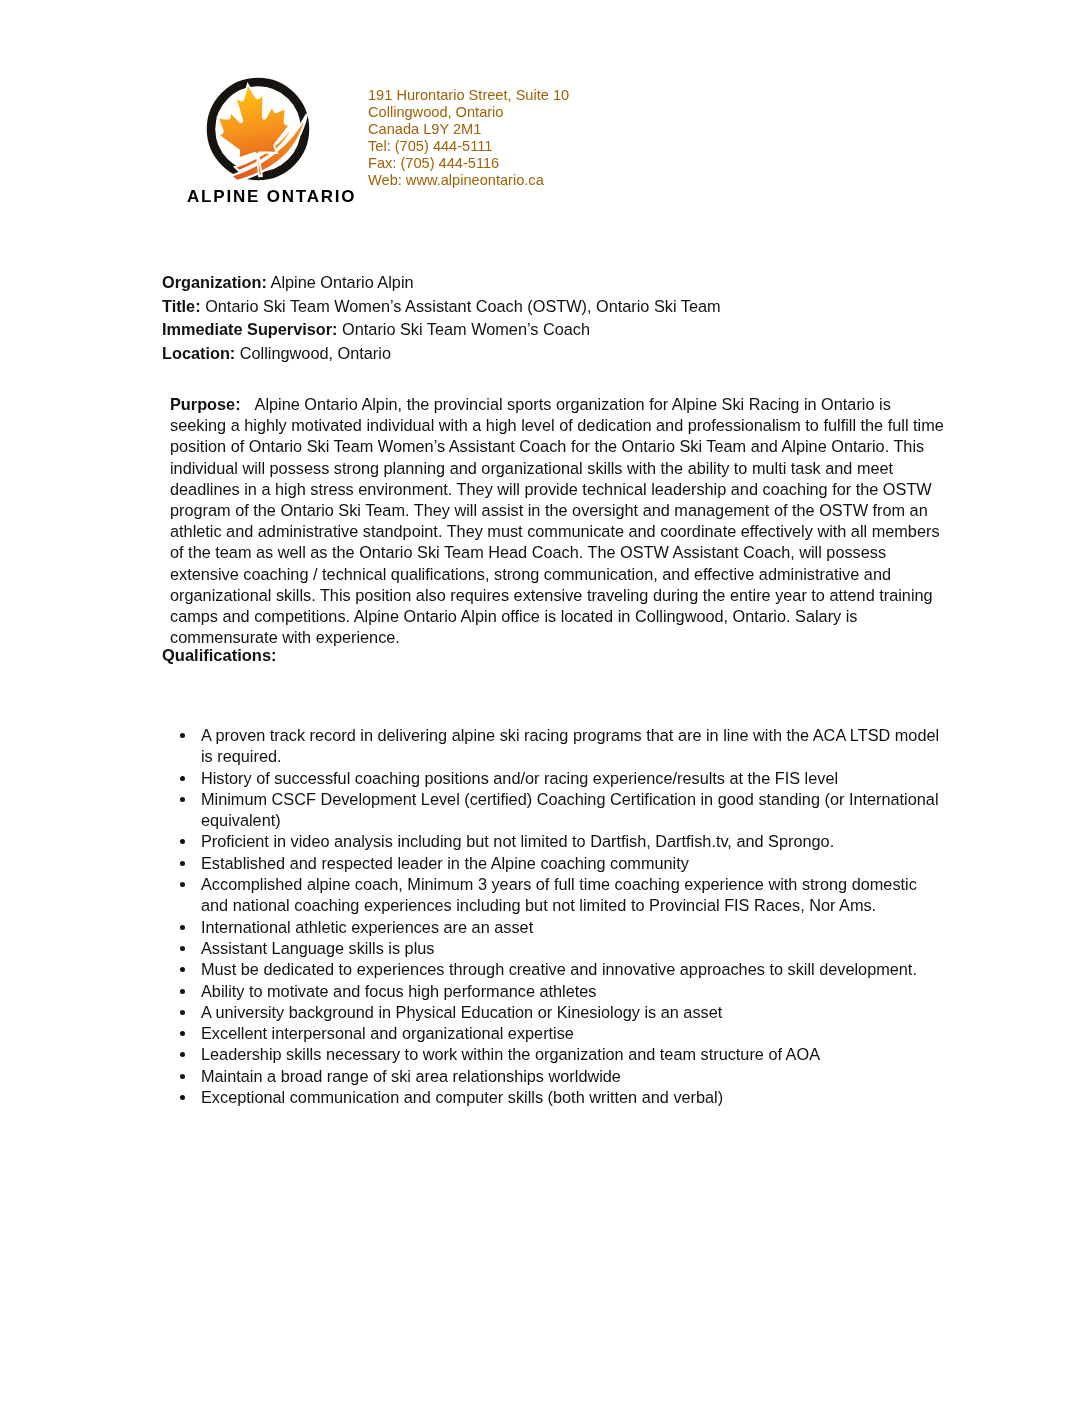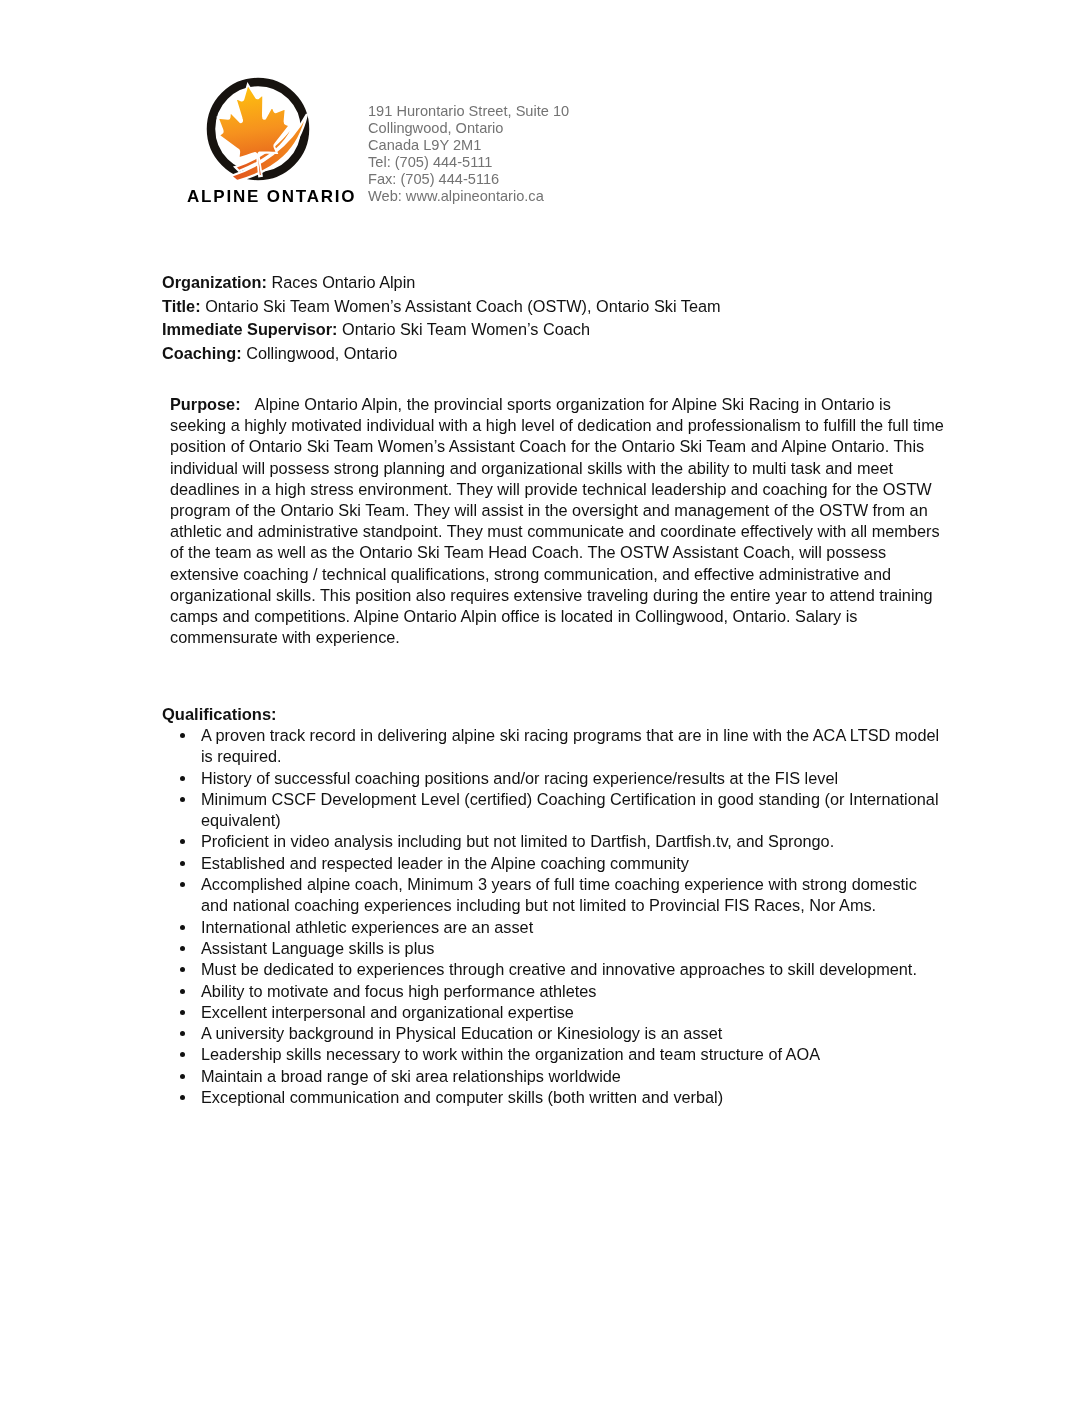--- a/index.html
+++ b/index.html
@@ -35,22 +35,21 @@
     letter-spacing: 1.8px;
     color: #000000;
     white-space: nowrap;
   }
   .contact-block {
     position: absolute;
     left: 368px;
     top: 87px;
     font-size: 14.6px;
     line-height: 16.9px;
-    color: #737373;
-    margin-top: 16px;
+    color: #a16207;
   }
 
   
   .details-block {
     position: absolute;
     left: 162px;
     top: 271px;
     width: 800px;
     font-size: 16.3px;
     line-height: 23.7px;
@@ -69,21 +68,21 @@
   }
   .purpose-label {
     font-weight: bold;
     margin-right: 14px;
   }
 
   
   .qual-heading {
     position: absolute;
     left: 162px;
-    top: 705px;
+    top: 646px;
     font-size: 16.5px;
     font-weight: bold;
     margin: 0;
   }
   .qual-list {
     position: absolute;
     left: 160px;
     top: 725px;
     width: 786px;
     margin: 0;
@@ -141,32 +140,32 @@
     <div>Collingwood, Ontario</div>
     <div>Canada L9Y 2M1</div>
     <div>Tel: (705) 444-5111</div>
     <div>Fax: (705) 444-5116</div>
     <div>Web: www.alpineontario.ca</div>
   </div>
 
   <div class="details-block">
     <div>
       <span class="detail-label">Organization:</span>
-      <span>Races Ontario Alpin</span>
+      <span>Alpine Ontario Alpin</span>
     </div>
     <div>
       <span class="detail-label">Title:</span>
       <span>Ontario Ski Team Women’s Assistant Coach (OSTW), Ontario Ski Team</span>
     </div>
     <div>
       <span class="detail-label">Immediate Supervisor:</span>
       <span>Ontario Ski Team Women’s Coach</span>
     </div>
     <div>
-      <span class="detail-label">Coaching:</span>
+      <span class="detail-label">Location:</span>
       <span>Collingwood, Ontario</span>
     </div>
   </div>
 
   <p class="purpose-block">
     <span class="purpose-label">Purpose:</span><span>Alpine Ontario Alpin, the provincial sports organization for Alpine Ski Racing in Ontario is seeking a highly motivated individual with a high level of dedication and professionalism to fulfill the full time position of Ontario Ski Team Women’s Assistant Coach for the Ontario Ski Team and Alpine Ontario. This individual will possess strong planning and organizational skills with the ability to multi task and meet deadlines in a high stress environment. They will provide technical leadership and coaching for the OSTW program of the Ontario Ski Team.  They will assist in the oversight and management of the OSTW from an athletic and administrative standpoint. They must communicate and coordinate effectively with all members of the team as well as the Ontario Ski Team Head Coach. The OSTW Assistant Coach, will possess extensive coaching / technical qualifications, strong communication, and effective administrative and organizational skills. This position also requires extensive traveling during the entire year to attend training camps and competitions. Alpine Ontario Alpin office is located in Collingwood, Ontario. Salary is commensurate with experience.</span>
   </p>
 
   <h2 class="qual-heading">Qualifications:</h2>
 
@@ -174,20 +173,20 @@
     <li><span class="dot"></span><span>A proven track record in delivering alpine ski racing programs that are in line with the ACA LTSD model is required.</span></li>
     <li><span class="dot"></span><span>History of successful coaching positions and/or racing experience/results at the FIS level</span></li>
     <li><span class="dot"></span><span>Minimum CSCF Development Level (certified) Coaching Certification in good standing (or International equivalent)</span></li>
     <li><span class="dot"></span><span>Proficient in video analysis including but not limited to Dartfish, Dartfish.tv, and Sprongo.</span></li>
     <li><span class="dot"></span><span>Established and respected leader in the Alpine coaching community</span></li>
     <li><span class="dot"></span><span>Accomplished alpine coach, Minimum 3 years of full time coaching experience with strong domestic and national coaching experiences including but not limited to Provincial FIS Races, Nor Ams.</span></li>
     <li><span class="dot"></span><span>International athletic experiences are an asset</span></li>
     <li><span class="dot"></span><span>Assistant Language skills is plus</span></li>
     <li><span class="dot"></span><span>Must be dedicated to experiences through creative and innovative approaches to skill development.</span></li>
     <li><span class="dot"></span><span>Ability to motivate and focus high performance athletes</span></li>
+    <li><span class="dot"></span><span>A university background in Physical Education or Kinesiology is an asset</span></li>
     <li><span class="dot"></span><span>Excellent interpersonal and organizational expertise</span></li>
-    <li><span class="dot"></span><span>A university background in Physical Education or Kinesiology is an asset</span></li>
     <li><span class="dot"></span><span>Leadership skills necessary to work within the organization and team structure of AOA</span></li>
     <li><span class="dot"></span><span>Maintain a broad range of ski area relationships worldwide</span></li>
     <li><span class="dot"></span><span>Exceptional communication and computer skills (both written and verbal)</span></li>
   </ul>
 
 </div>
 
 </body></html>

